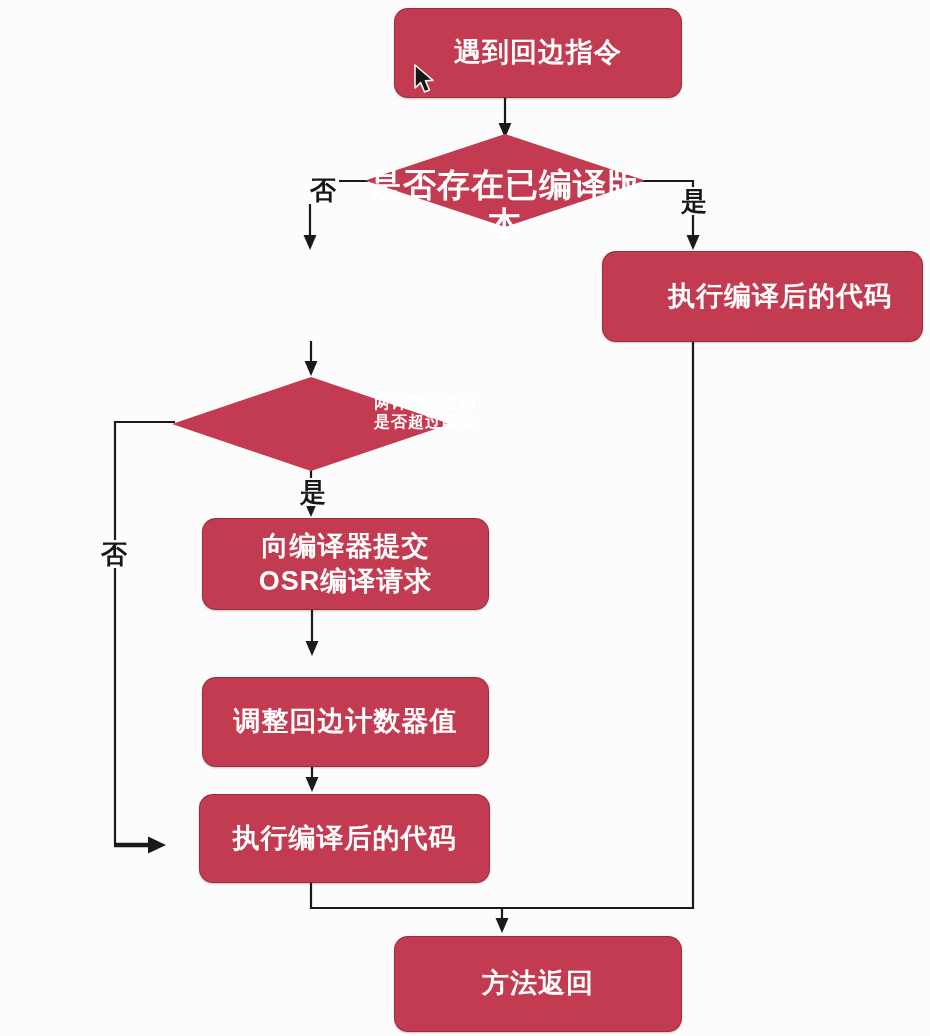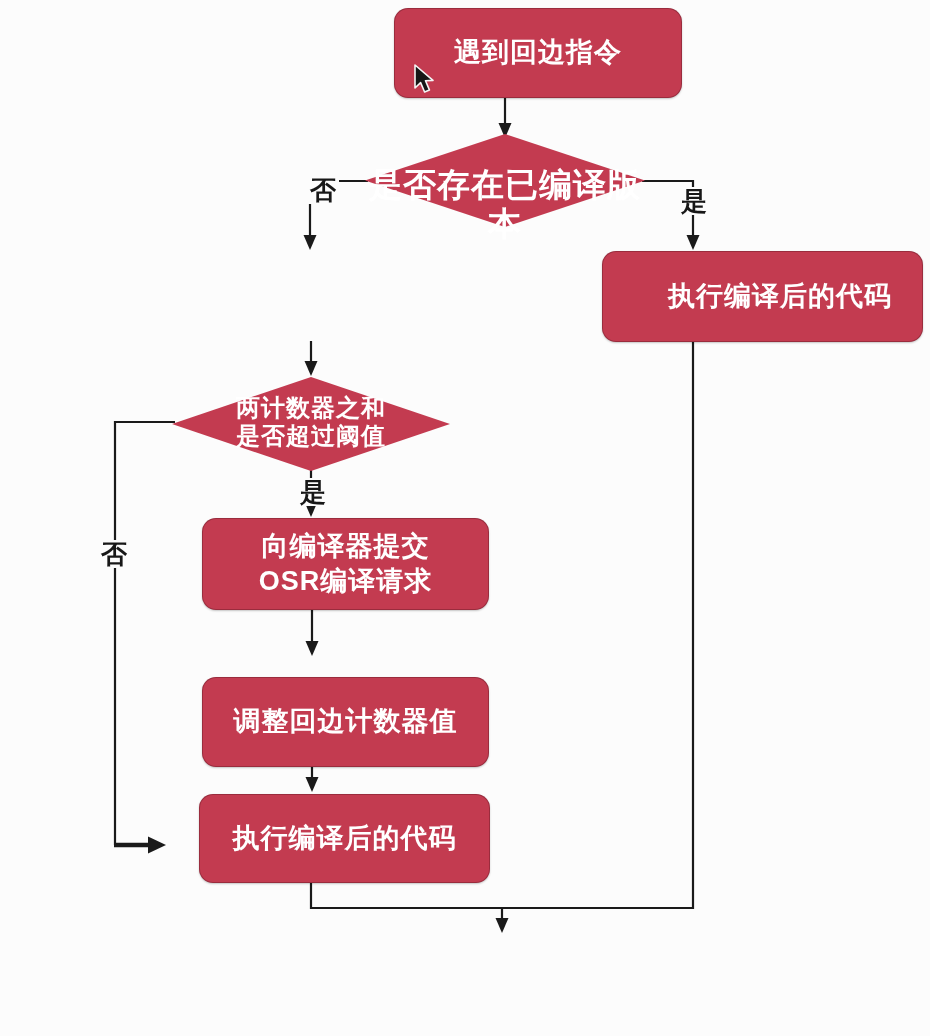--- a/index.html
+++ b/index.html
@@ -108,26 +108,27 @@
 
   <div class="node rect-node" style="left:570px;top:251px;width:284px;height:89px;padding-left:35px;">执行编译后的代码</div>
 
   <div class="node rect-node" style="left:170px;top:518px;width:285px;height:90px;">向编译器提交
 OSR编译请求</div>
 
   <div class="node rect-node" style="left:170px;top:677px;width:285px;height:88px;">调整回边计数器值</div>
 
   <div class="node rect-node" style="left:167px;top:794px;width:289px;height:87px;">执行编译后的代码</div>
 
+  <div class="node rect-node" style="left:362px;top:936px;width:286px;height:94px;">方法返回</div>
 
   <div class="diamond-shape" style="left:365px;top:134px;width:280px;height:93px;"></div>
   <div class="diamond-label" style="left:355px;top:166px;width:300px;">是否存在已编译版本</div>
 
   <div class="diamond-shape" style="left:172px;top:377px;width:278px;height:94px;"></div>
-  <div class="diamond-label" style="left:161px;top:394px;width:300px;font-size:24px;">两计数器之和
+  <div class="diamond-label" style="left:176px;top:394px;width:300px;font-size:16px;text-align:right;">两计数器之和
 是否超过阈值</div>
 
   <div class="edge-label" style="left:323px;top:190px;">否</div>
   <div class="edge-label" style="left:694px;top:201px;">是</div>
   <div class="edge-label" style="left:313px;top:492px;">是</div>
   <div class="edge-label" style="left:114px;top:554px;">否</div>
 
   <div class="cursor" style="left:412px;top:64px;">
     <svg width="26" height="32" viewBox="0 0 26 32">
       <path d="M3,1 L3,24 L8.6,18.6 L12.6,28 L17.4,25.9 L13.5,16.8 L21,16.4 Z" fill="#161616" stroke="#f5f5f5" stroke-width="1.6" stroke-linejoin="round"></path>

